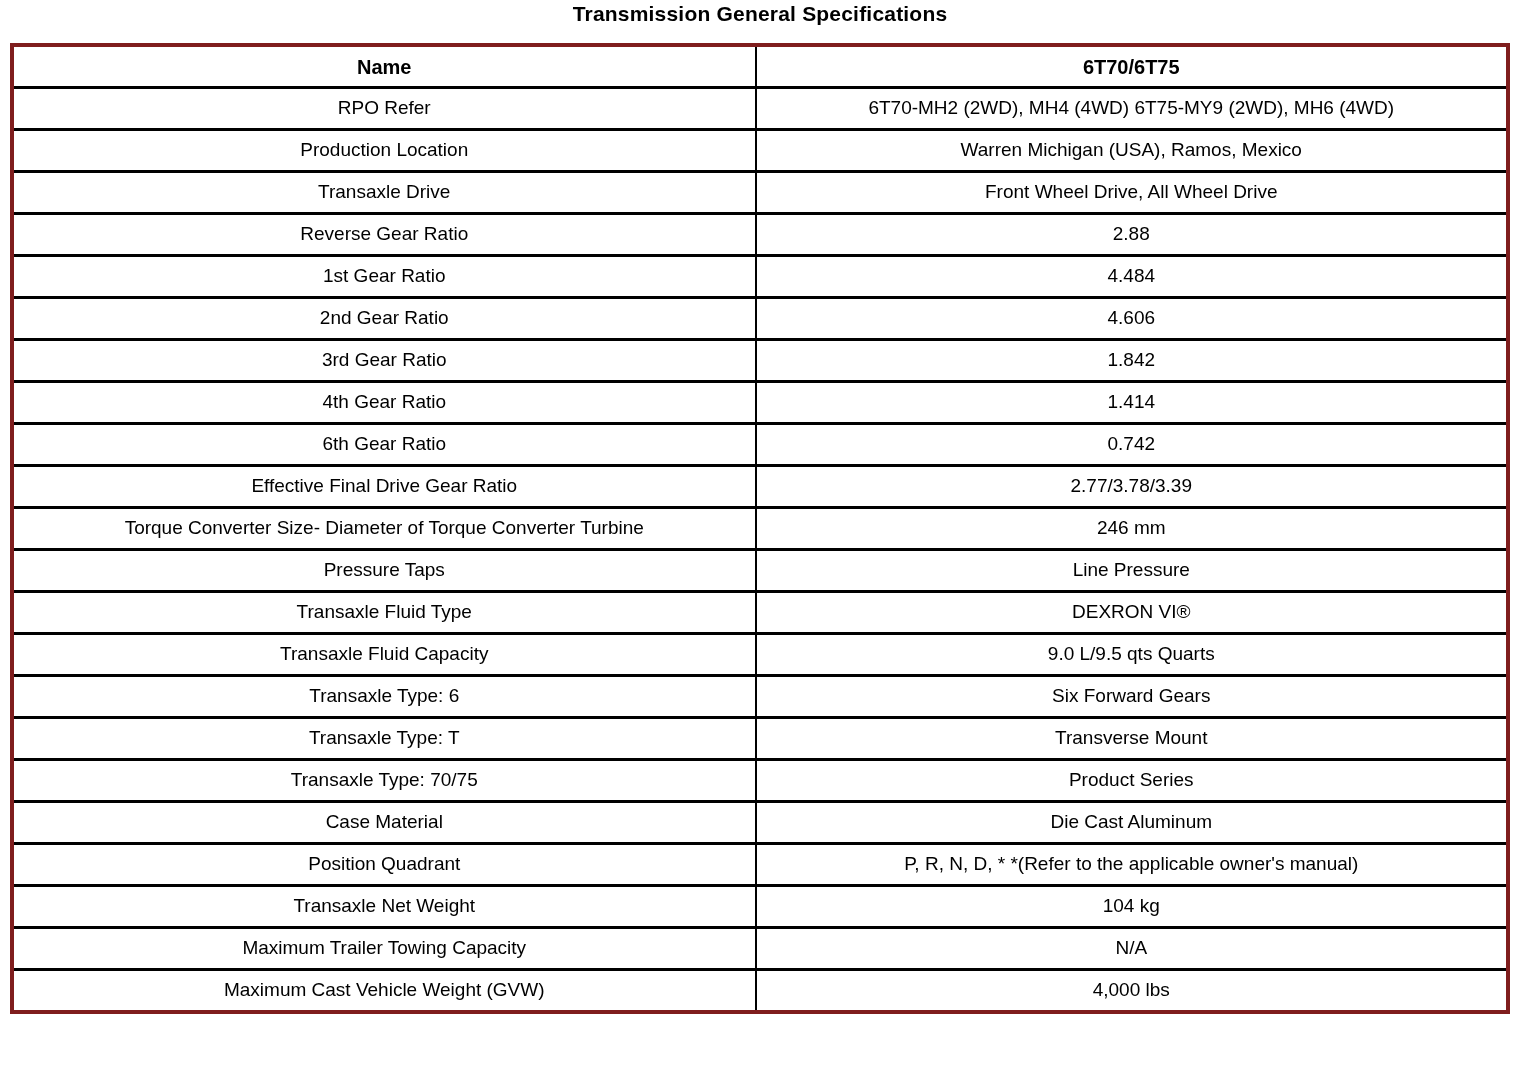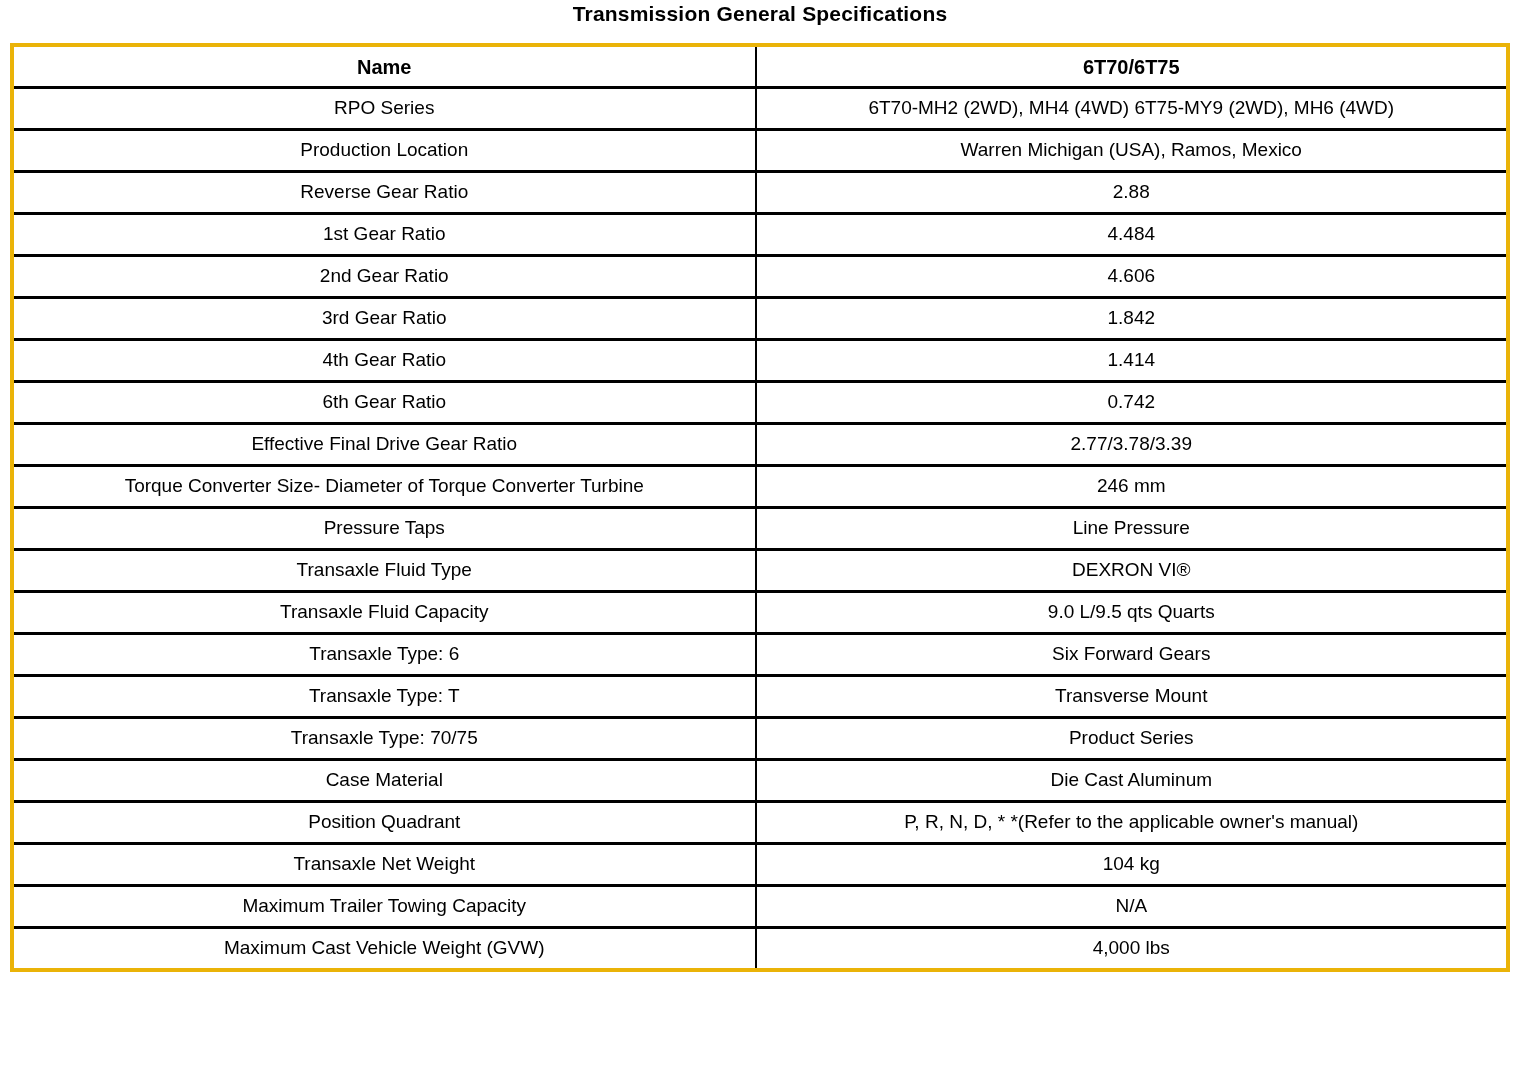--- a/index.html
+++ b/index.html
@@ -27,21 +27,21 @@
     font-weight: bold;
     letter-spacing: 0.2px;
   }
   table.spec-table {
     position: absolute;
     top: 43px;
     left: 10px;
     width: 1500px;
     border-collapse: collapse;
     table-layout: fixed;
-    border: 4px solid #eab308;
+    border: 4px solid #7f1d1d;
   }
   table.spec-table th,
   table.spec-table td {
     border-top: 3px solid #000000;
     border-bottom: 3px solid #000000;
     border-left: 2px solid #000000;
     border-right: 2px solid #000000;
     height: 39px;
     padding: 0 6px;
     text-align: center;
@@ -70,26 +70,30 @@
         <col class="c2">
       </colgroup>
     <thead>
       <tr>
         <th>Name</th>
         <th>6T70/6T75</th>
       </tr>
     </thead>
     <tbody>
       <tr>
-          <td>RPO Series</td>
+          <td>RPO Refer</td>
           <td>6T70-MH2 (2WD), MH4 (4WD) 6T75-MY9 (2WD), MH6 (4WD)</td>
         </tr>
       <tr>
           <td>Production Location</td>
           <td>Warren Michigan (USA), Ramos, Mexico</td>
+        </tr>
+      <tr>
+          <td>Transaxle Drive</td>
+          <td>Front Wheel Drive, All Wheel Drive</td>
         </tr>
       <tr>
           <td>Reverse Gear Ratio</td>
           <td>2.88</td>
         </tr>
       <tr>
           <td>1st Gear Ratio</td>
           <td>4.484</td>
         </tr>
       <tr>

